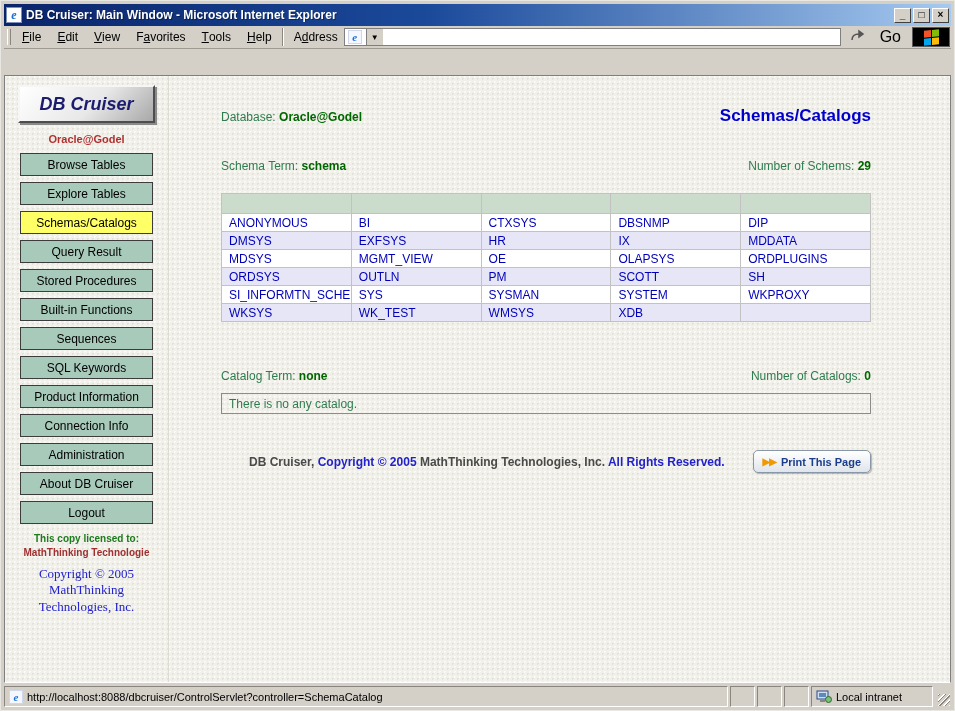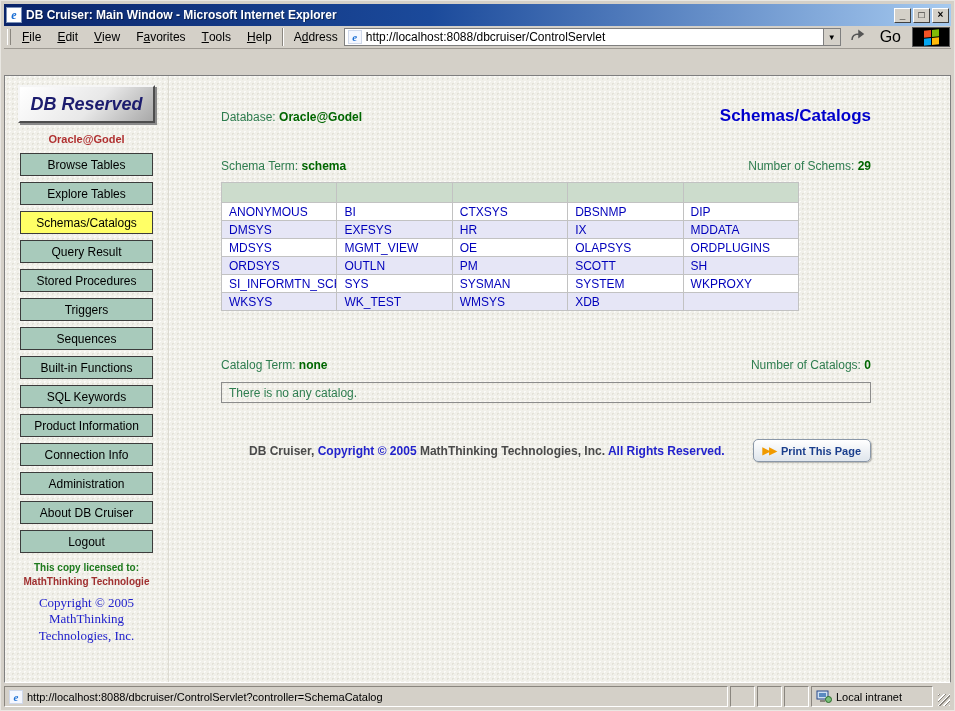--- a/index.html
+++ b/index.html
@@ -99,21 +99,21 @@
   
   .main { flex:1; position:relative; padding:30px 0 0 52px; }
   .content { width:650px; }
   .rowflex { display:flex; justify-content:space-between; align-items:baseline; }
   .db-line { font-size:12px; color:#2e7d4f; }
   .db-line b { color:#006600; }
   .page-title { font-size:17px; font-weight:bold; color:#0000cc; }
   .term-row { margin-top:33px; font-size:12px; color:#2e7d4f; }
   .term-row b { color:#006600; }
 
-  table.schemas { margin-top:9px; border-collapse:collapse; width:578px;
+  table.schemas { margin-top:20px; border-collapse:collapse; width:650px;
     border:1px solid #8c8c8c; table-layout:fixed; }
   table.schemas td { border:1px solid #c2c2c2; height:18px; padding:0 0 0 7px;
     font-size:12px; color:#0000bb; white-space:nowrap; overflow:hidden; }
   tr.thead td { background:#ccdccc; height:20px; }
   tr.even td { background:#ffffff; }
   tr.odd td { background:#e6e6f6; }
 
   .catalog-row { margin-top:47px; }
   .catalog-box { margin-top:10px; width:650px; height:21px; border:1px solid #8c8c8c;
     display:flex; align-items:center; padding-left:7px; font-size:12px; color:#2e7d4f; }
@@ -203,21 +203,20 @@
         <span>A</span>
         <span style="text-decoration: underline;">d</span>
         <span>d</span>
         <span>r</span>
         <span>e</span>
         <span>s</span>
         <span>s</span>
       </span>
     <div class="addressbox">
       <span class="addr-ie">e</span>
-      <span class="addr-url">http://localhost:8088/dbcruiser/ControlServlet</span>
       <span class="addr-drop">▼</span>
     </div>
     <span class="go-box">
       <svg class="ticon" viewBox="0 0 16 16" width="14" height="14">
           <path d="M3 11c0-4 3-6 7-6M10 2l4 3-4 3z" fill="none" stroke="#555" stroke-width="1.5"></path>
           <path d="M10 2l4 3-4 3z" fill="#555"></path>
         </svg>
       <span>Go</span>
     </span>
     <span class="brand">
@@ -328,31 +327,30 @@
           <circle cx="5.8" cy="6" r="1" fill="#000"></circle>
           <circle cx="10.2" cy="6" r="1" fill="#000"></circle>
           <path d="M4.8 9a3.4 3.4 0 0 0 6.4 0z" fill="#a02020"></path>
         </svg>
     </span>
   </div>
 
   <div class="viewport">
 
     <div class="sidebar">
-      <div class="logo">DB Reserved</div>
+      <div class="logo">DB Cruiser</div>
       <div class="dbname">Oracle@Godel</div>
       <div class="nav">
         <button class="navbtn">Browse Tables</button>
         <button class="navbtn">Explore Tables</button>
         <button class="navbtn active">Schemas/Catalogs</button>
         <button class="navbtn">Query Result</button>
         <button class="navbtn">Stored Procedures</button>
-        <button class="navbtn">Triggers</button>
+        <button class="navbtn">Built-in Functions</button>
         <button class="navbtn">Sequences</button>
-        <button class="navbtn">Built-in Functions</button>
         <button class="navbtn">SQL Keywords</button>
         <button class="navbtn">Product Information</button>
         <button class="navbtn">Connection Info</button>
         <button class="navbtn">Administration</button>
         <button class="navbtn">About DB Cruiser</button>
         <button class="navbtn">Logout</button>
       </div>
       <div class="lic1">This copy licensed to:</div>
       <div class="lic2">MathThinking Technologie</div>
       <div class="side-copy">

